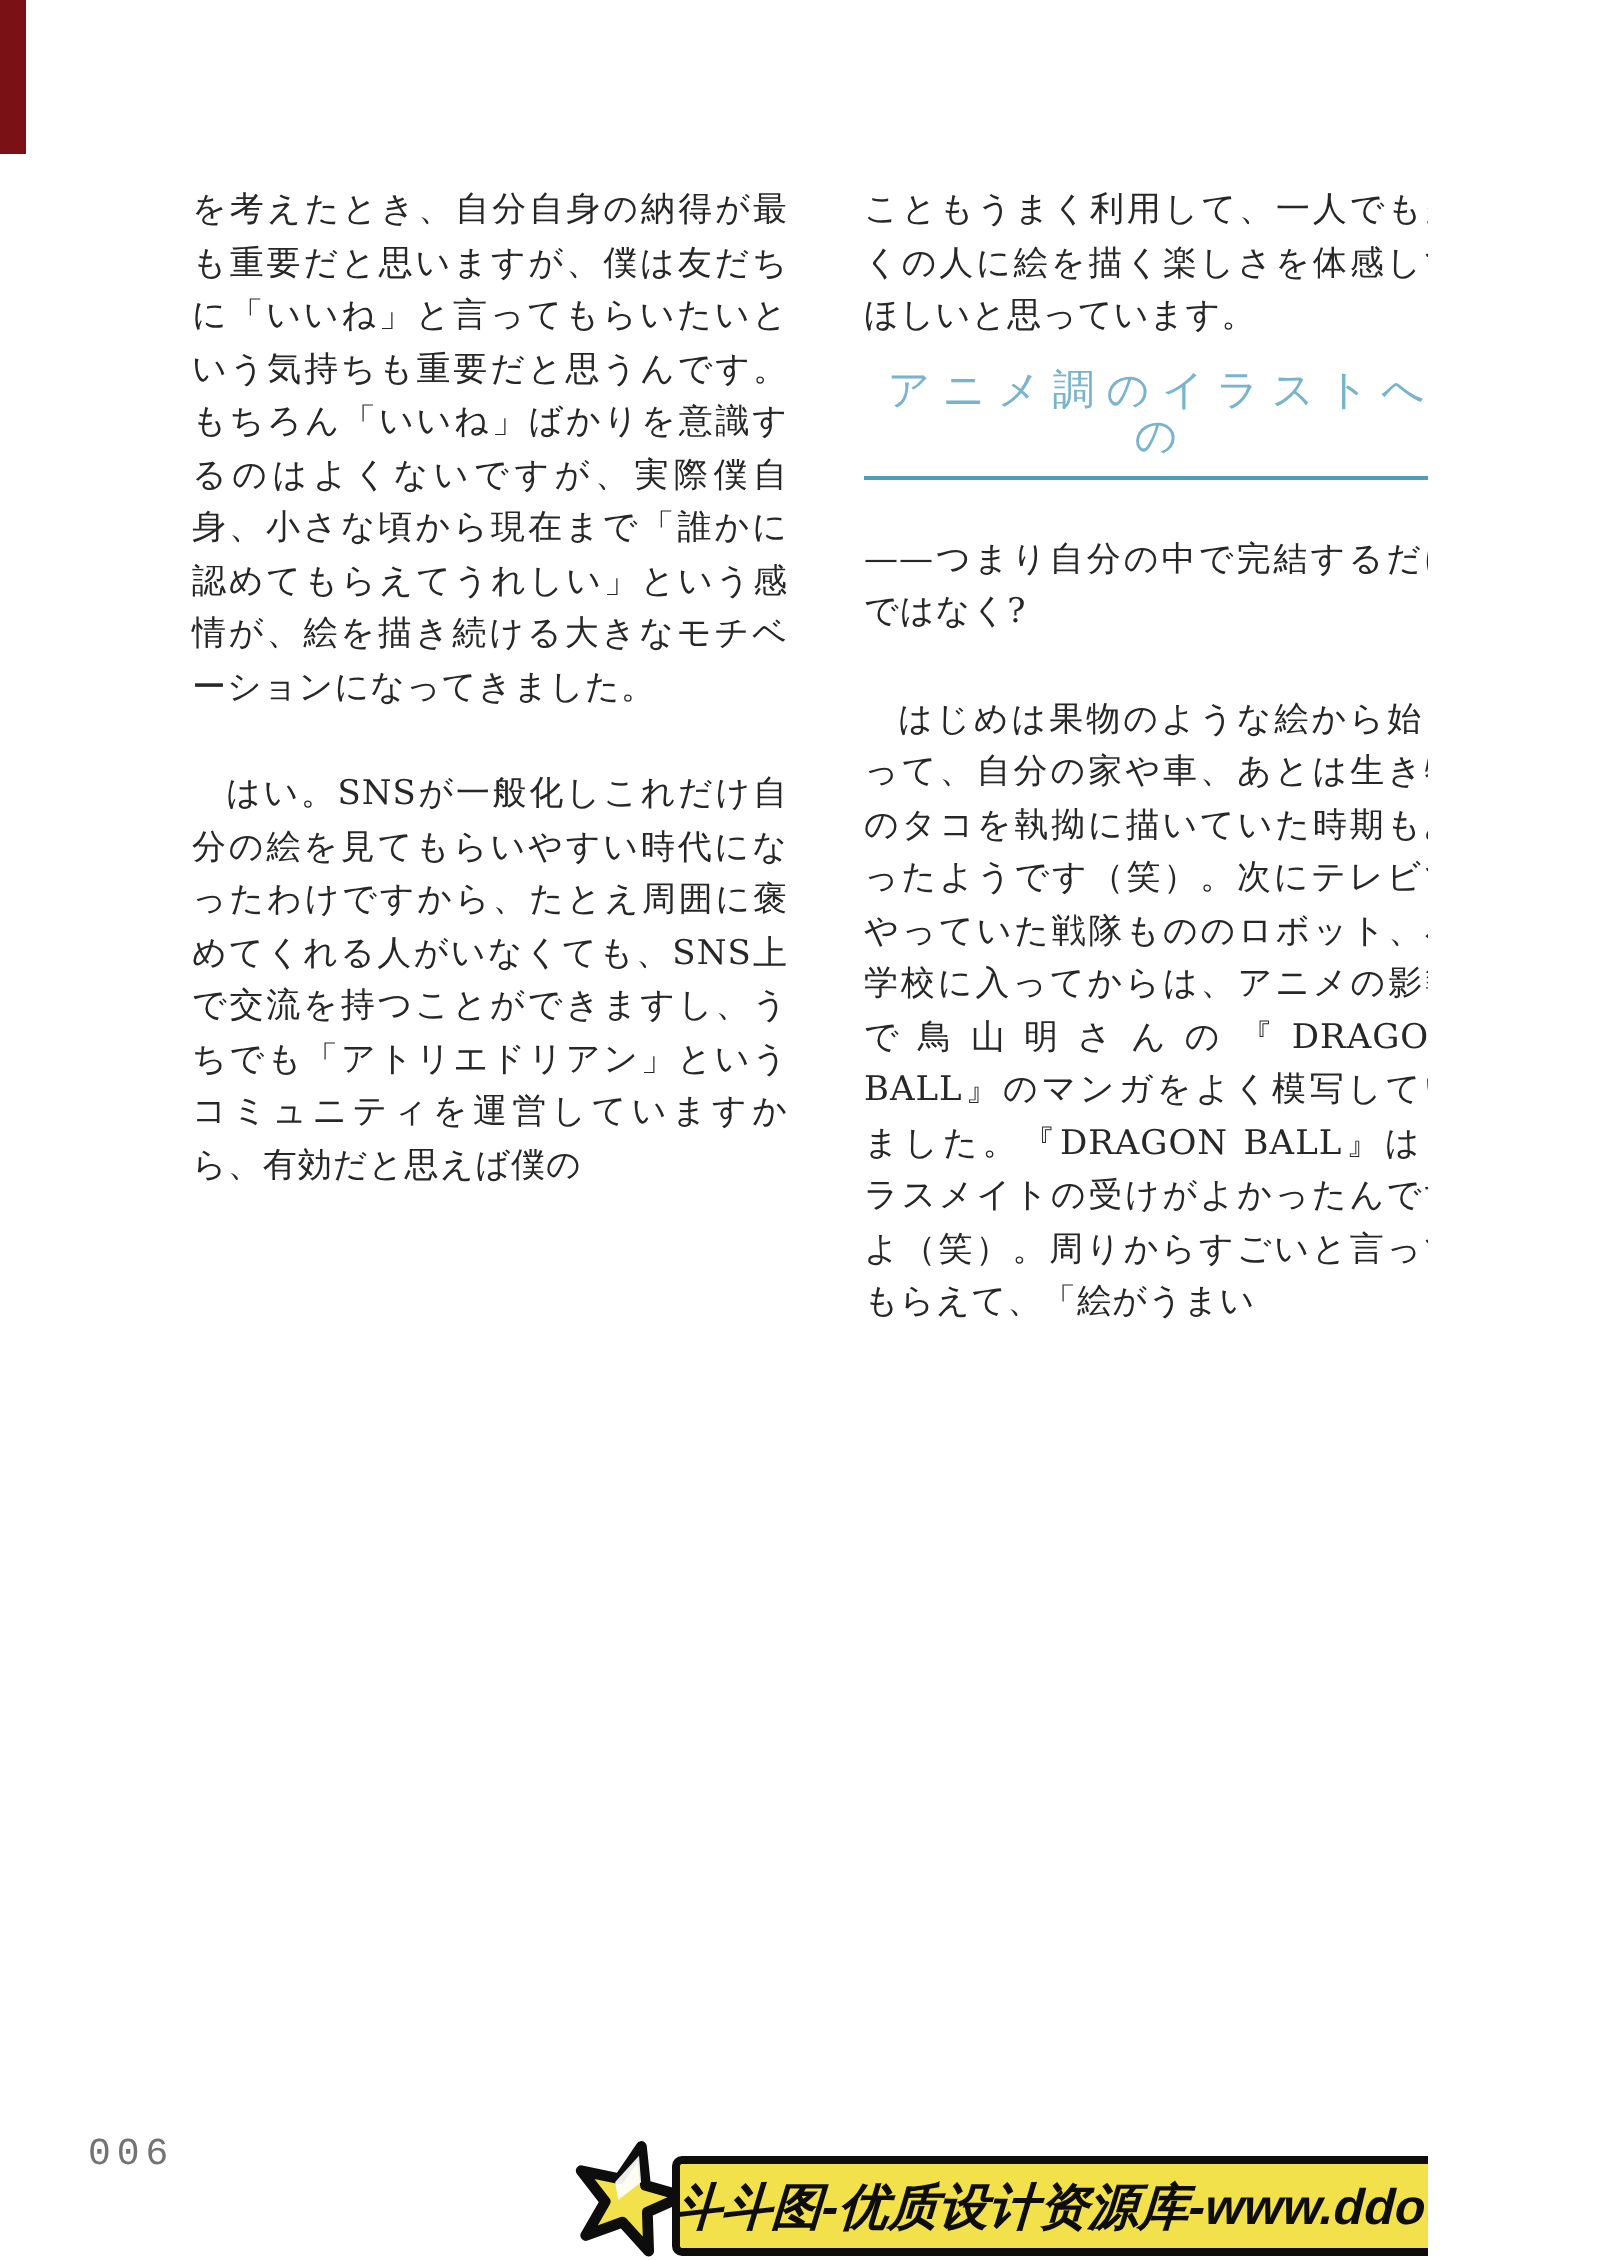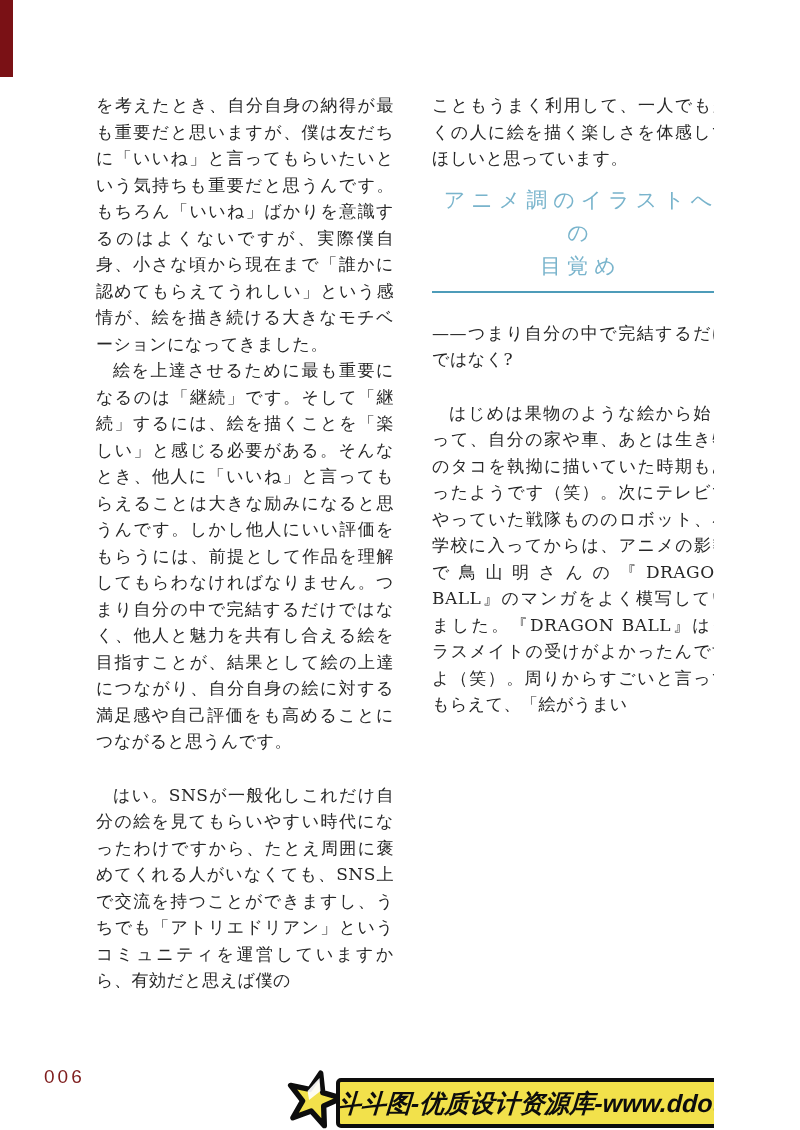--- a/index.html
+++ b/index.html
@@ -18,32 +18,32 @@
     text-align:justify; letter-spacing:0.5px;
   }
   .col-left  { left:96px; }
   .col-right { left:432px; }
   .col p { margin:0; }
   .col p.indent { text-indent:1em; }
   .col p.gap { margin-top:27px; }
 
   .section-heading {
     color:#79b4cc; text-align:center;
-    font-size:21px; line-height:33px; letter-spacing:6px;
+    font-size:21px; line-height:23px; letter-spacing:6px;
     margin:12px 0 8px 0;
   }
   .heading-rule {
     border:0; border-top:2px solid #4d9cb9;
     margin:0 0 15px 0;
   }
 
   .page-number {
     position:absolute; left:44px; top:1066px;
-    font-family:Liberation Sans, sans-serif;
-    font-size:19px; letter-spacing:3px; color:#7f1d1d;
+    font-family:Liberation Mono, monospace;
+    font-size:19px; letter-spacing:3px; color:#737373;
   }
 
   .watermark { position:absolute; left:278px; top:1070px; width:522px; height:60px; }
   .wm-star { position:absolute; left:0; top:0; width:72px; height:60px; }
   .wm-box {
     position:absolute; left:58px; top:8px; width:450px; height:42px;
     background:#f2e14b; border:4px solid #0d0d0d; border-radius:5px;
     display:flex; align-items:center; justify-content:center;
   }
   .wm-text {
@@ -55,29 +55,27 @@
 </style>
 </head>
 <body>
 
 <div class="page">
 
   <div class="spine"></div>
 
   <div class="col col-left">
     <p>を考えたとき、自分自身の納得が最も重要だと思いますが、僕は友だちに「いいね」と言ってもらいたいという気持ちも重要だと思うんです。もちろん「いいね」ばかりを意識するのはよくないですが、実際僕自身、小さな頃から現在まで「誰かに認めてもらえてうれしい」という感情が、絵を描き続ける大きなモチベーションになってきました。</p>
-    <p class="indent">絵を上達させるために最も重要になるのは「継続」です。そして「継続」するには、絵を描くことを「楽しい」と感じる必要がある。そんなとき、他人に「いいね」と言ってもらえることは大きな励みになると思うんです。しかし他人にいい評価をもらうには、前提として作品を理解してもらわなければなりません。つまり自分の中で完結するだけではなく、他人と魅力を共有し合える絵を目指すことが、結果として絵の上達につながり、自分自身の絵に対する満足感や自己評価をも高めることにつながると思うんです。</p>
     <p class="gap indent">はい。SNSが一般化しこれだけ自分の絵を見てもらいやすい時代になったわけですから、たとえ周囲に褒めてくれる人がいなくても、SNS上で交流を持つことができますし、うちでも「アトリエドリアン」というコミュニティを運営していますから、有効だと思えば僕の</p>
   </div>
 
   <div class="col col-right">
     <p>こともうまく利用して、一人でも多くの人に絵を描く楽しさを体感してほしいと思っています。</p>
     <div class="section-heading">
       <div>アニメ調のイラストへの</div>
-      <div>目覚め</div>
     </div>
     <hr class="heading-rule">
     <p class="gap">——つまり自分の中で完結するだけではなく?</p>
     <p class="gap indent">はじめは果物のような絵から始まって、自分の家や車、あとは生き物のタコを執拗に描いていた時期もあったようです（笑）。次にテレビでやっていた戦隊もののロボット、小学校に入ってからは、アニメの影響で鳥山明さんの『DRAGON BALL』のマンガをよく模写していました。『DRAGON BALL』はクラスメイトの受けがよかったんですよ（笑）。周りからすごいと言ってもらえて、「絵がうまい</p>
   </div>
 
   <div class="page-number">006</div>
 
   <div class="watermark">
     <svg class="wm-star" viewBox="0 0 100 100" aria-hidden="true">

